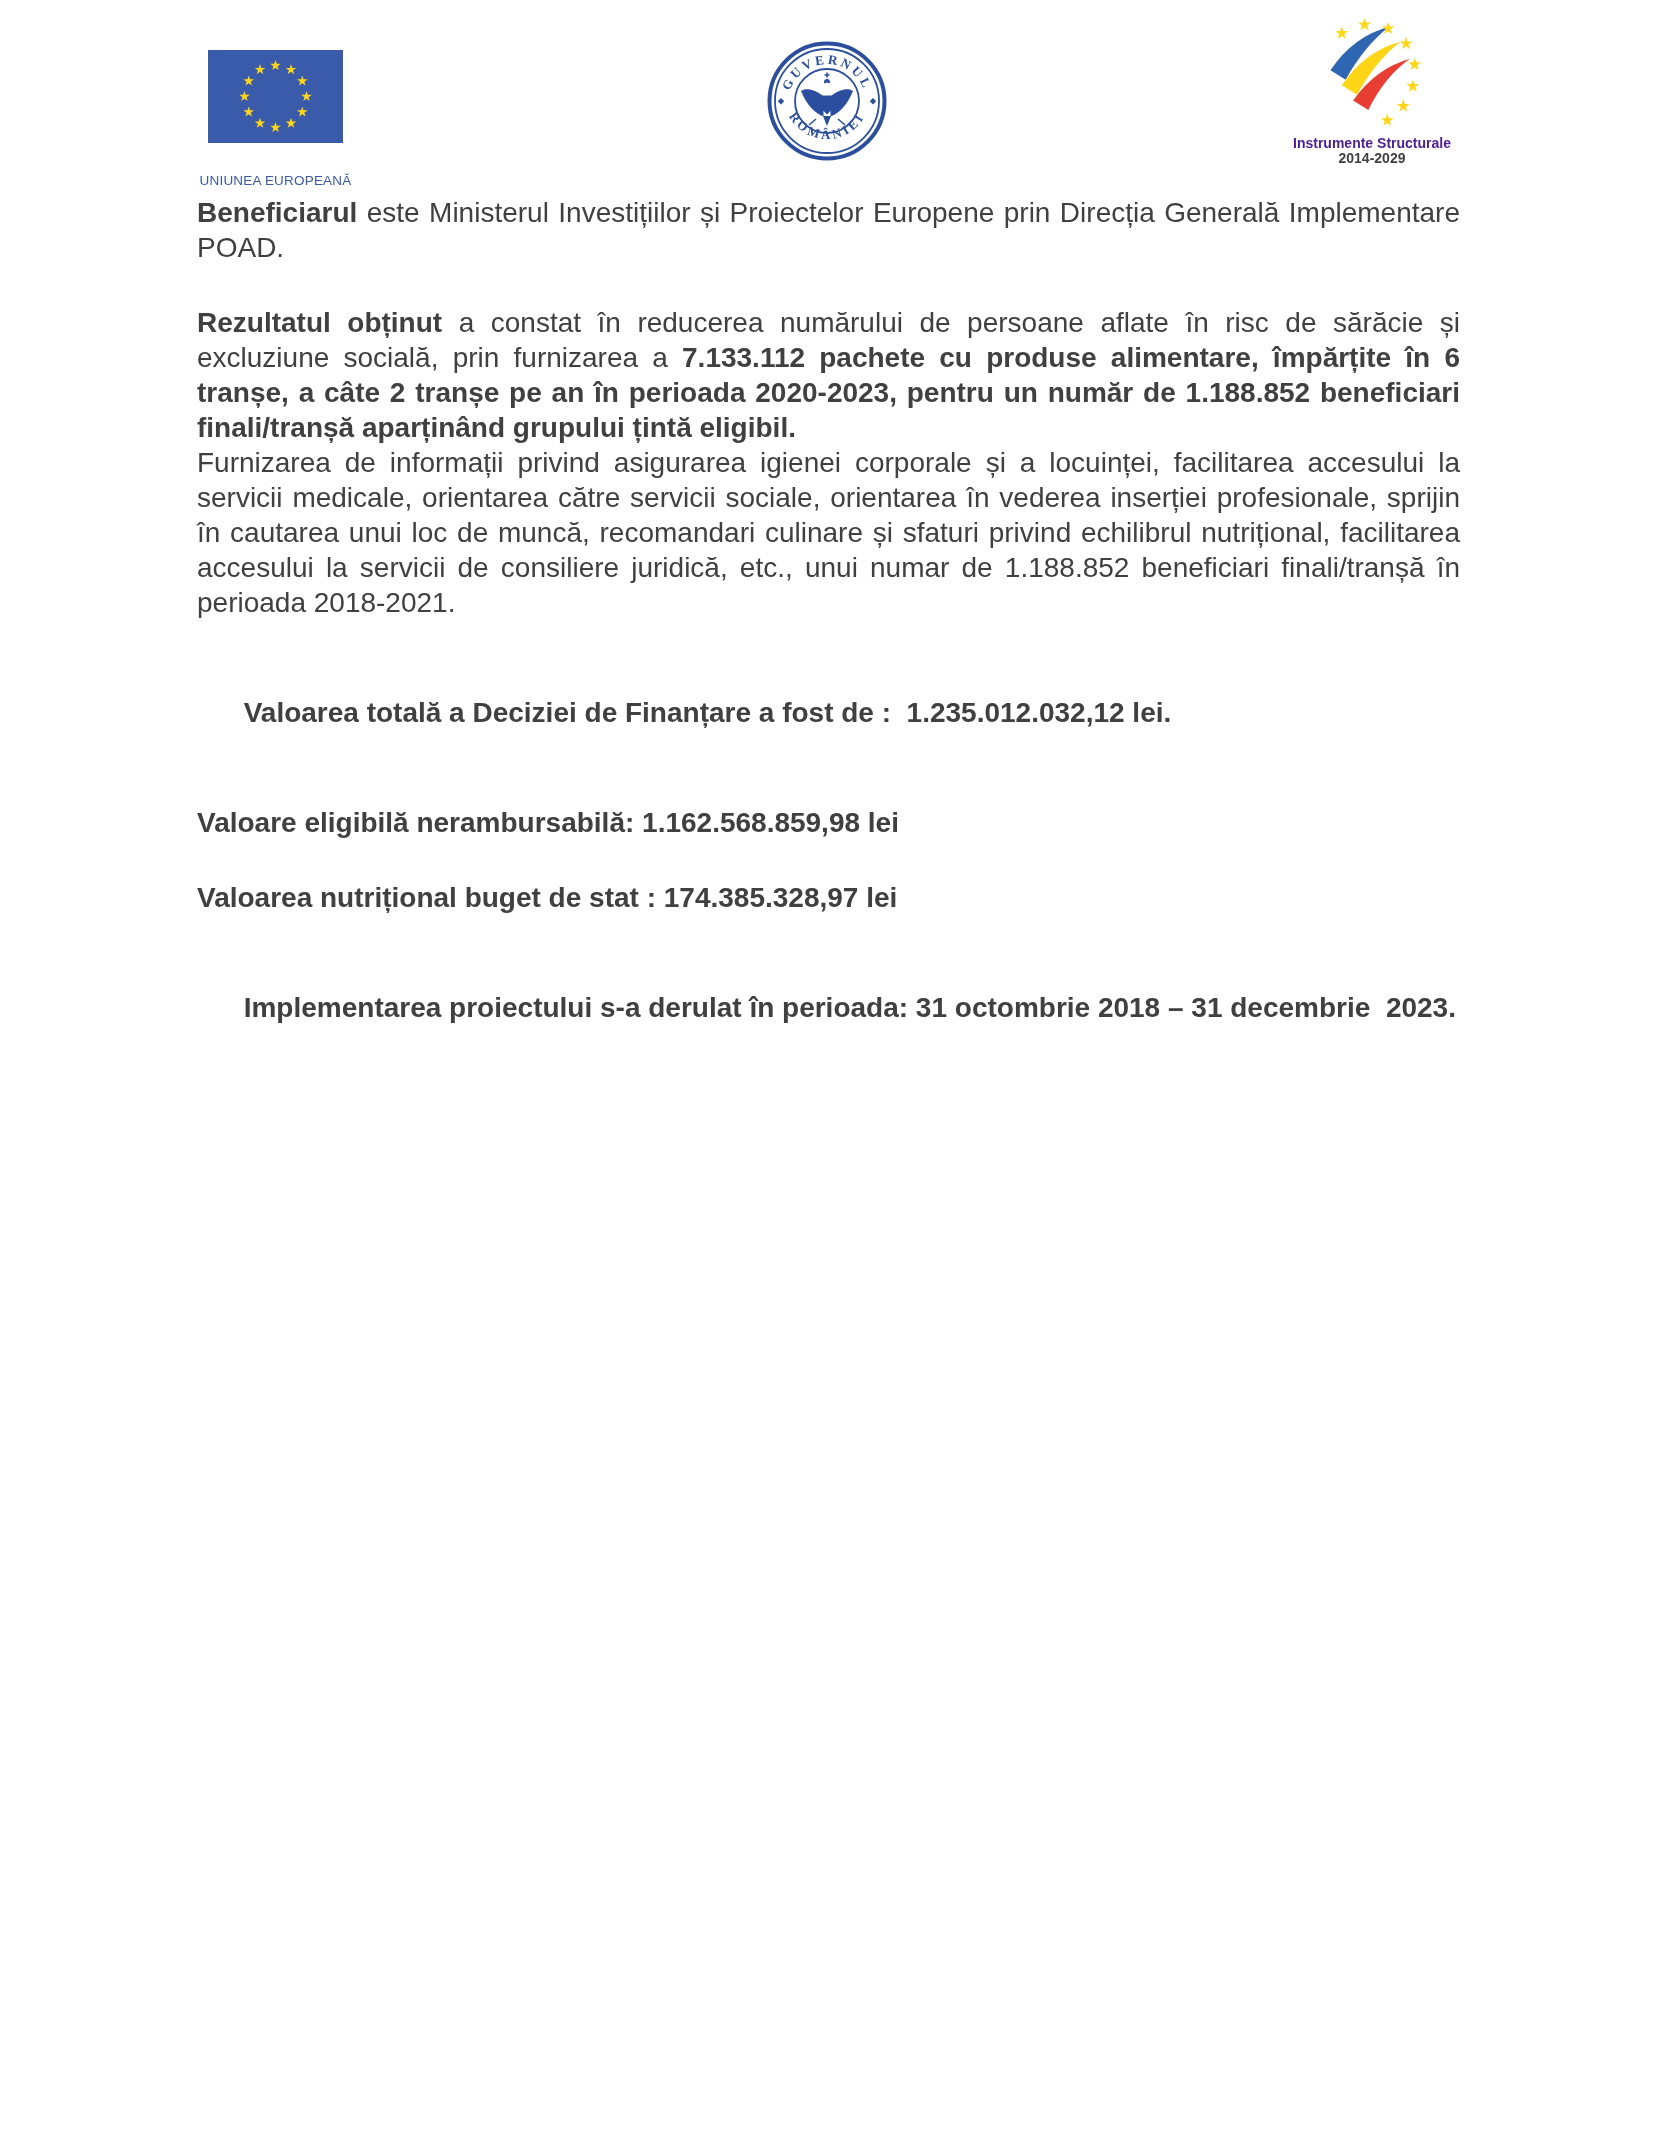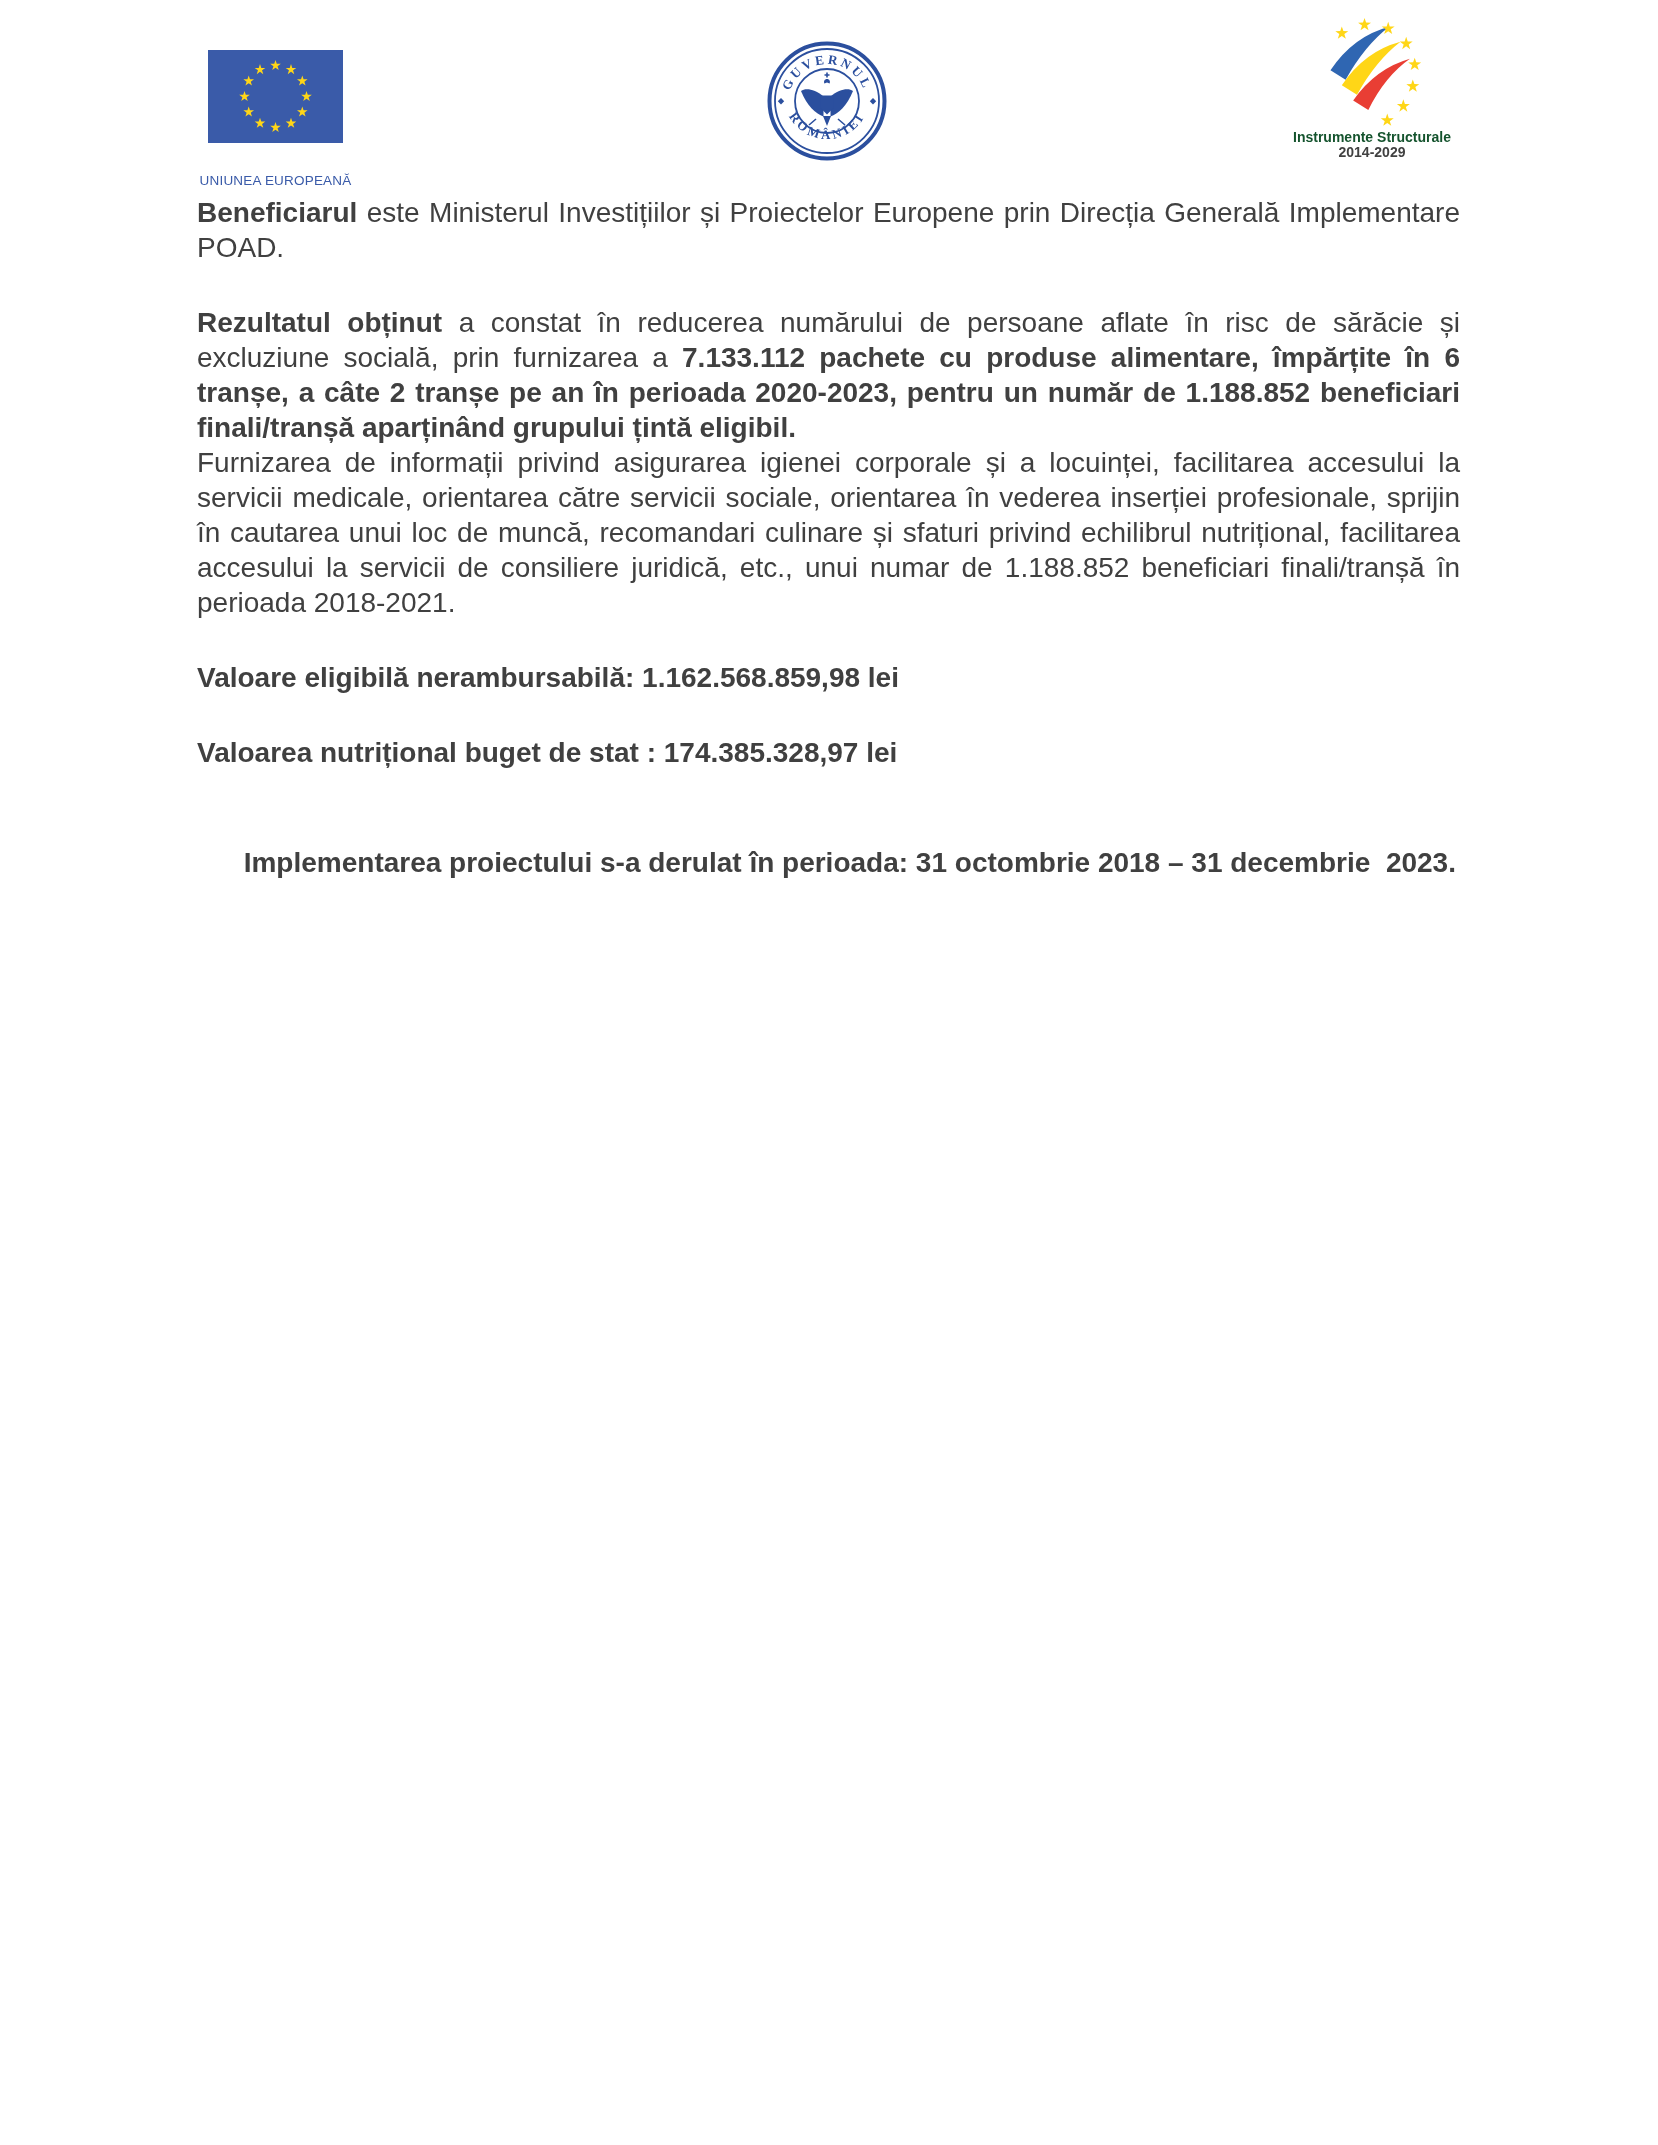--- a/index.html
+++ b/index.html
@@ -13,21 +13,21 @@
   }
   
   .logo-eu{position:absolute;left:208px;top:50px;width:135px;display:flex;flex-direction:column;align-items:center;gap:20px;}
   .eu-label{
     margin-top:10px;font-size:13.5px;letter-spacing:.2px;white-space:nowrap;
     color:#3a5ba9;font-weight:400;
   }
   .logo-gov{position:absolute;left:766px;top:40px;}
   .logo-struct{position:absolute;left:1292px;top:16px;width:160px;display:flex;flex-direction:column;align-items:center;}
   .struct-art{margin-left:4px;}
-  .struct-label{font-size:14px;line-height:15px;font-weight:700;color:#14532d;white-space:nowrap;}
+  .struct-label{font-size:14px;line-height:15px;font-weight:700;color:#4c1d95;white-space:nowrap;margin-top:6px;}
   .struct-label2{font-size:14px;line-height:15px;font-weight:700;color:#414141;}
   .seal-text{font-family:"Liberation Serif", serif;font-weight:bold;font-size:13px;letter-spacing:3px;}
   
   .content{
     position:absolute;left:197px;top:195px;width:1263px;
     font-size:28px;line-height:35px;color:#404040;
     text-align:justify;
   }
   .content p{margin:0 0 40px 0;}
   .content p.tight{margin-bottom:0;}
@@ -122,20 +122,23 @@
     </p>
 
     <p class="tight">
       <span class="b">Rezultatul obținut</span><span> a constat în reducerea numărului de persoane aflate în risc de sărăcie și excluziune socială, prin furnizarea a </span><span class="b">7.133.112 pachete cu produse alimentare, împărțite în 6 tranșe, a câte 2 tranșe pe an în perioada 2020-2023, pentru un număr de 1.188.852 beneficiari finali/tranșă aparținând grupului țintă eligibil.</span>
     </p>
 
     <p>
       <span>Furnizarea de informații privind asigurarea igienei corporale și a locuinței, facilitarea accesului la servicii medicale, orientarea către servicii sociale, orientarea în vederea inserției profesionale, sprijin în cautarea unui loc de muncă, recomandari culinare și sfaturi privind echilibrul nutrițional, facilitarea accesului la servicii de consiliere juridică, etc., unui numar de 1.188.852 beneficiari finali/tranșă în perioada 2018-2021.</span>
     </p>
 
+    <p class="prewrap">
+      <span class="b">Valoarea totală a Deciziei de Finanțare a fost de :  1.235.012.032,12 lei.</span>
+    </p>
 
     <p>
       <span class="b">Valoare eligibilă nerambursabilă: 1.162.568.859,98 lei</span>
     </p>
 
     <p>
       <span class="b">Valoarea nutrițional buget de stat : 174.385.328,97 lei</span>
     </p>
 
     <p class="tight prewrap">

